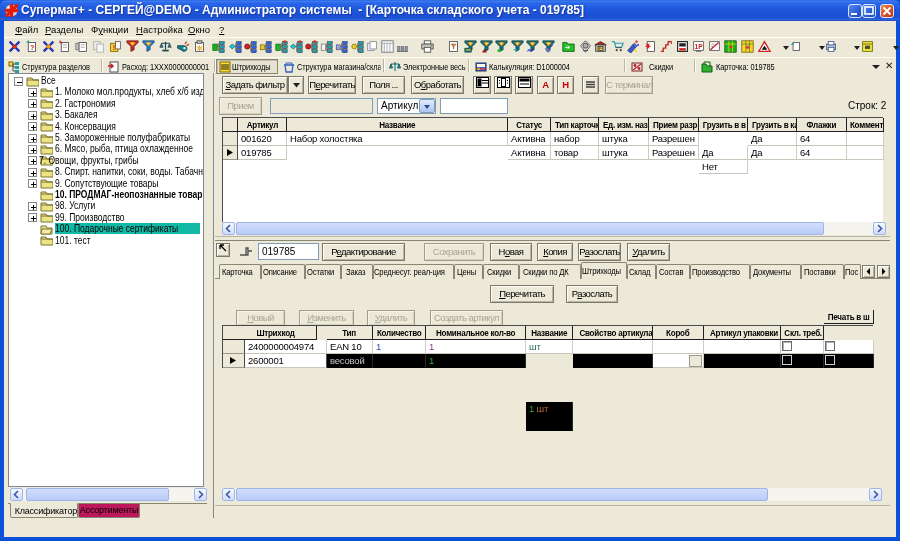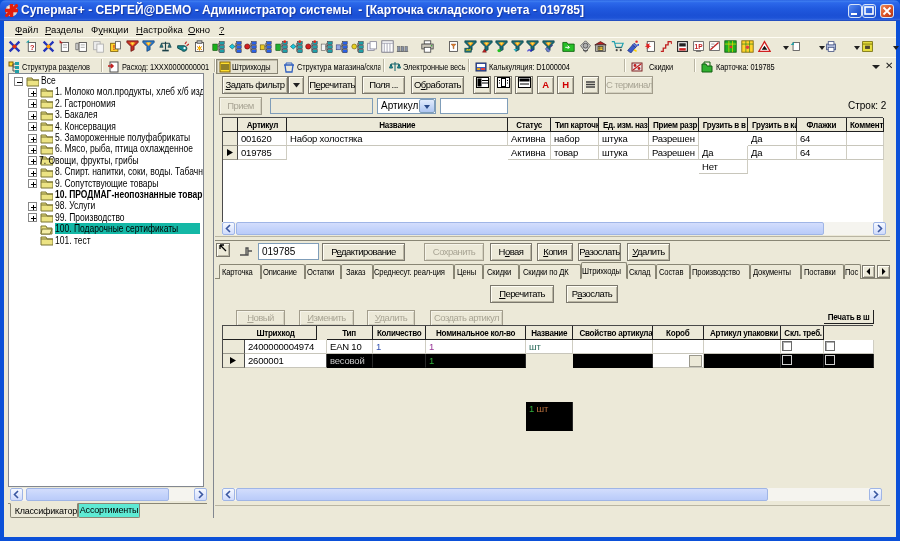--- a/index.html
+++ b/index.html
@@ -619,21 +619,21 @@
         <div class="sbbtn" style="left:0;"><svg width="11" height="11">
             <path d="M7 2L3.5 5.5L7 9" stroke="#3a57a0" stroke-width="1.6" fill="none"></path>
           </svg></div>
         <div class="sbthumb" style="left:16px;width:143px;"></div>
         <div class="sbbtn" style="left:184px;"><svg width="11" height="11">
             <path d="M4 2l3.5 3.5L4 9" stroke="#3a57a0" stroke-width="1.6" fill="none"></path>
           </svg></div>
       </div>
 <div class="abs" style="left:2px;top:430px;width:199px;height:1px;background:#898675;"></div>
 <div class="abs" style="left:4px;top:430px;width:68px;height:15px;background:#ece9d8;border:1px solid #898675;border-top:1px solid #ece9d8;border-radius:0 0 2px 2px;text-align:right;font-size:9px;letter-spacing:-0.2px;line-height:14px;">Классификатор</div>
-<div class="abs" style="left:72px;top:431px;width:62px;height:14px;background:#5eead4;border:1px solid #898675;border-top:none;border-radius:0 0 2px 2px;text-align:center;font-size:9px;letter-spacing:-0.2px;line-height:13px;">Ассортименты</div>
+<div class="abs" style="left:72px;top:431px;width:62px;height:14px;background:#be185d;border:1px solid #898675;border-top:none;border-radius:0 0 2px 2px;text-align:center;font-size:9px;letter-spacing:-0.2px;line-height:13px;">Ассортименты</div>
 </div>
 <div id="rightpanel" style="position:absolute;left:209px;top:52px;width:681px;height:445px;border-left:1px solid #828790;">
 <div id="topsec" style="position:absolute;left:1px;top:0;width:675px;height:164px;border-bottom:1px solid #b9b5a3;">
 <div class="btn" style="left:7px;top:3px;width:66px;height:18px;line-height:16px;"><u>З</u>адать фильтр</div>
 <div class="btn" style="left:73px;top:3px;width:16px;height:18px;line-height:16px;"><svg width="7" height="5">
             <path d="M0 0h7L3.5 4.5z" fill="#202020"></path>
           </svg></div>
 <div class="btn" style="left:93px;top:3px;width:48px;height:18px;line-height:16px;">П<u>е</u>речитать</div>
 <div class="btn" style="left:147px;top:3px;width:43px;height:18px;line-height:16px;">Поля ...</div>
 <div class="btn" style="left:196px;top:3px;width:53px;height:18px;line-height:16px;">О<u>б</u>работать</div>

